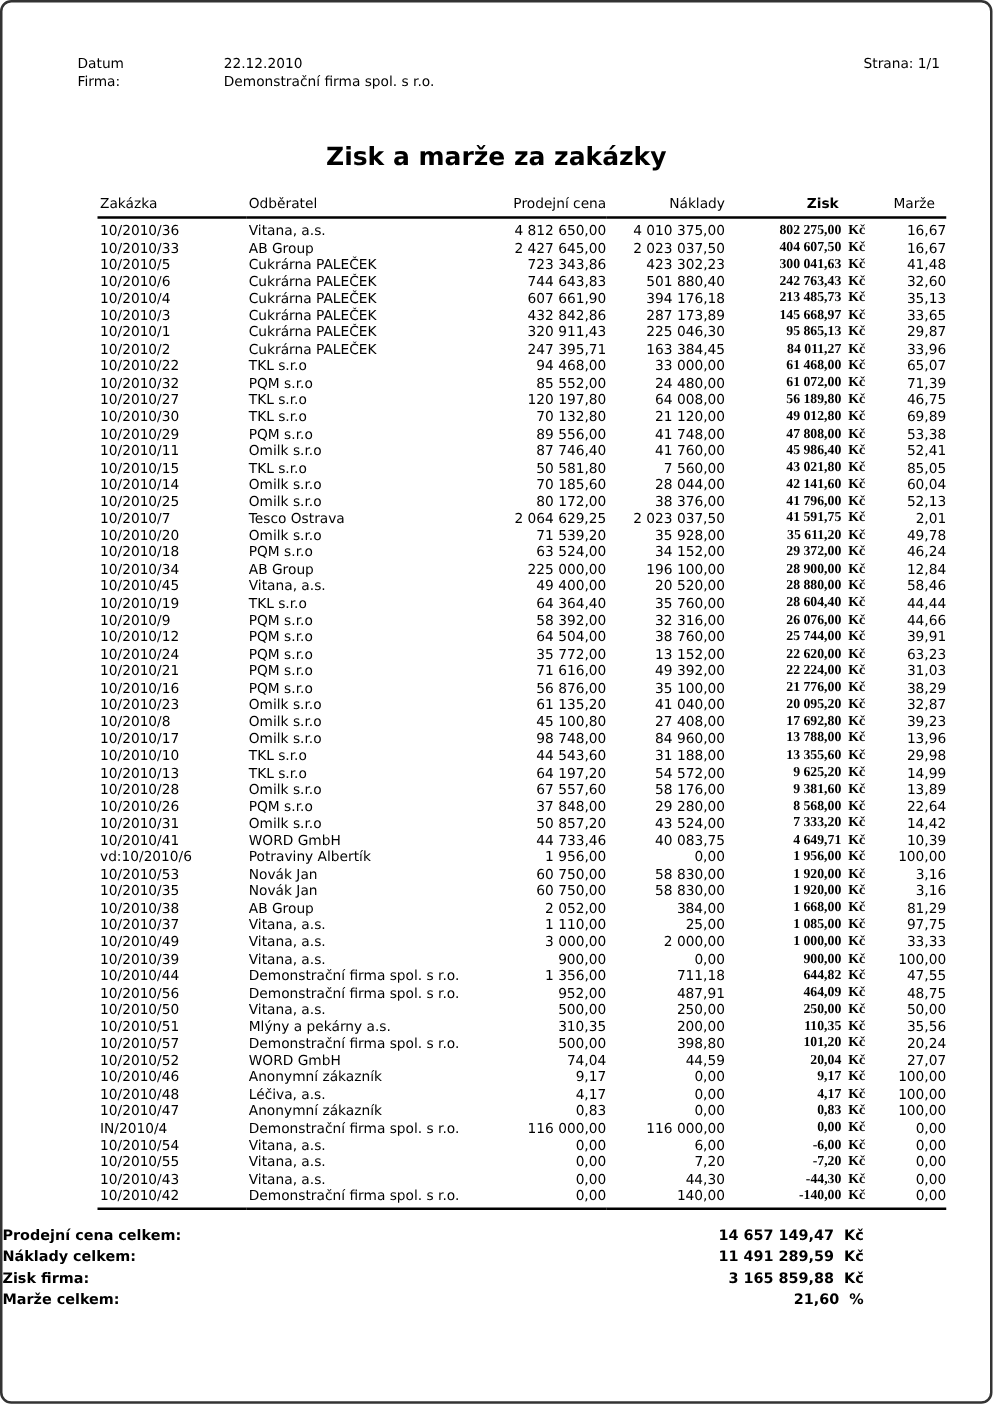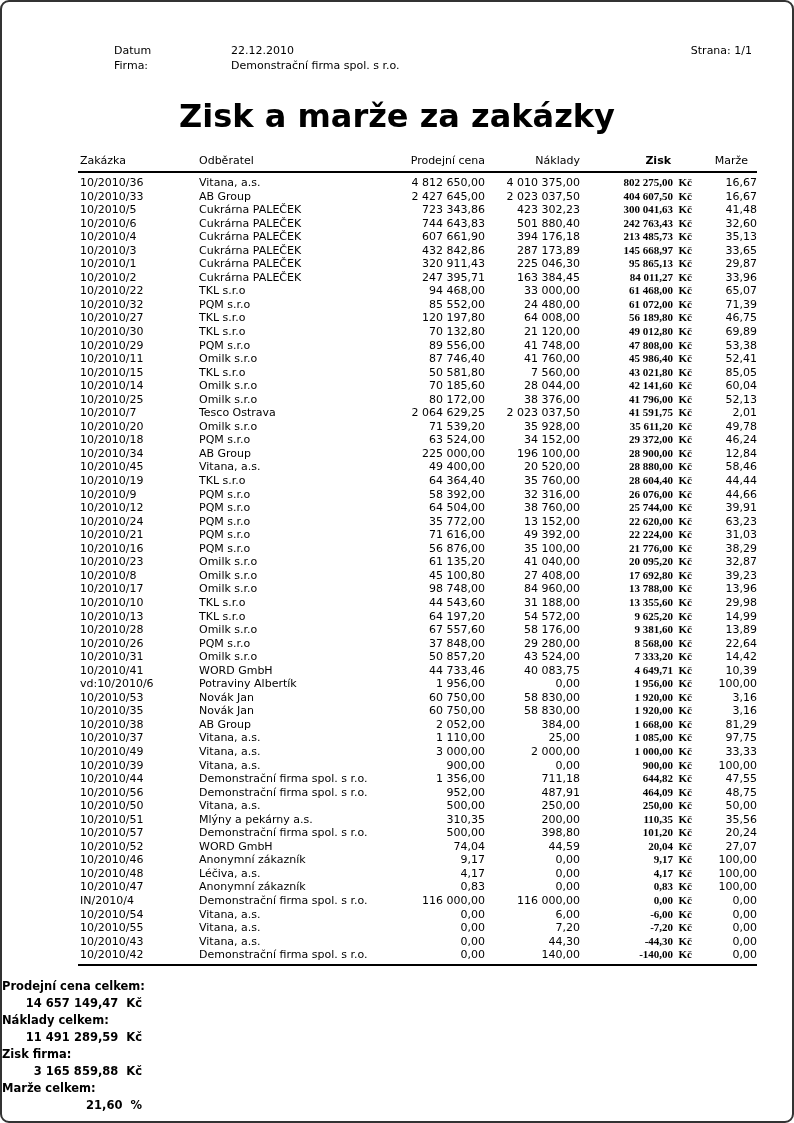--- a/index.html
+++ b/index.html
@@ -12,34 +12,34 @@
   .page {
     position: absolute; left: 0; top: 0;
     width: 794px; height: 1123px;
     background: #ffffff;
     border: 2px solid #333333;
     border-radius: 9px;
     overflow: hidden;
   }
   
   .meta {
-    margin: 41px 40px 0 112px;
+    margin: 41px 40px 0 60px;
     display: flex;
     justify-content: space-between;
     align-items: flex-start;
     font-size: 11px;
     line-height: 15px;
   }
   .meta-label { display: inline-block; width: 117px; }
   .meta-page { white-space: nowrap; }
   
   .title {
-    margin-top: 24px;
+    margin-top: 40px;
     text-align: center;
-    font-size: 32px;
+    font-size: 20px;
     font-weight: bold;
     letter-spacing: 0px;
   }
   
   table.report {
     margin: 19px 0 0 76px;
     width: 679px;
     border-collapse: collapse;
     table-layout: fixed;
     font-size: 11px;
@@ -71,21 +71,20 @@
   .c6 { width: 65px;  text-align: right; }
   td.c5 { font-weight: bold; font-family: Liberation Serif, serif; }
   
   .summary { margin-top: 12px; padding-right: 101px; font-size: 11.5px; }
   .summary-row {
     display: flex;
     justify-content: space-between;
     line-height: 17px;
     font-weight: bold;
     white-space: nowrap;
-    flex-direction: column;
   }
   .summary-value { display: inline-block; width: 140px; text-align: right; }
 </style>
 </head>
 <body>
 
 <div class="page">
 
   <div class="meta">
     <div class="meta-left">

